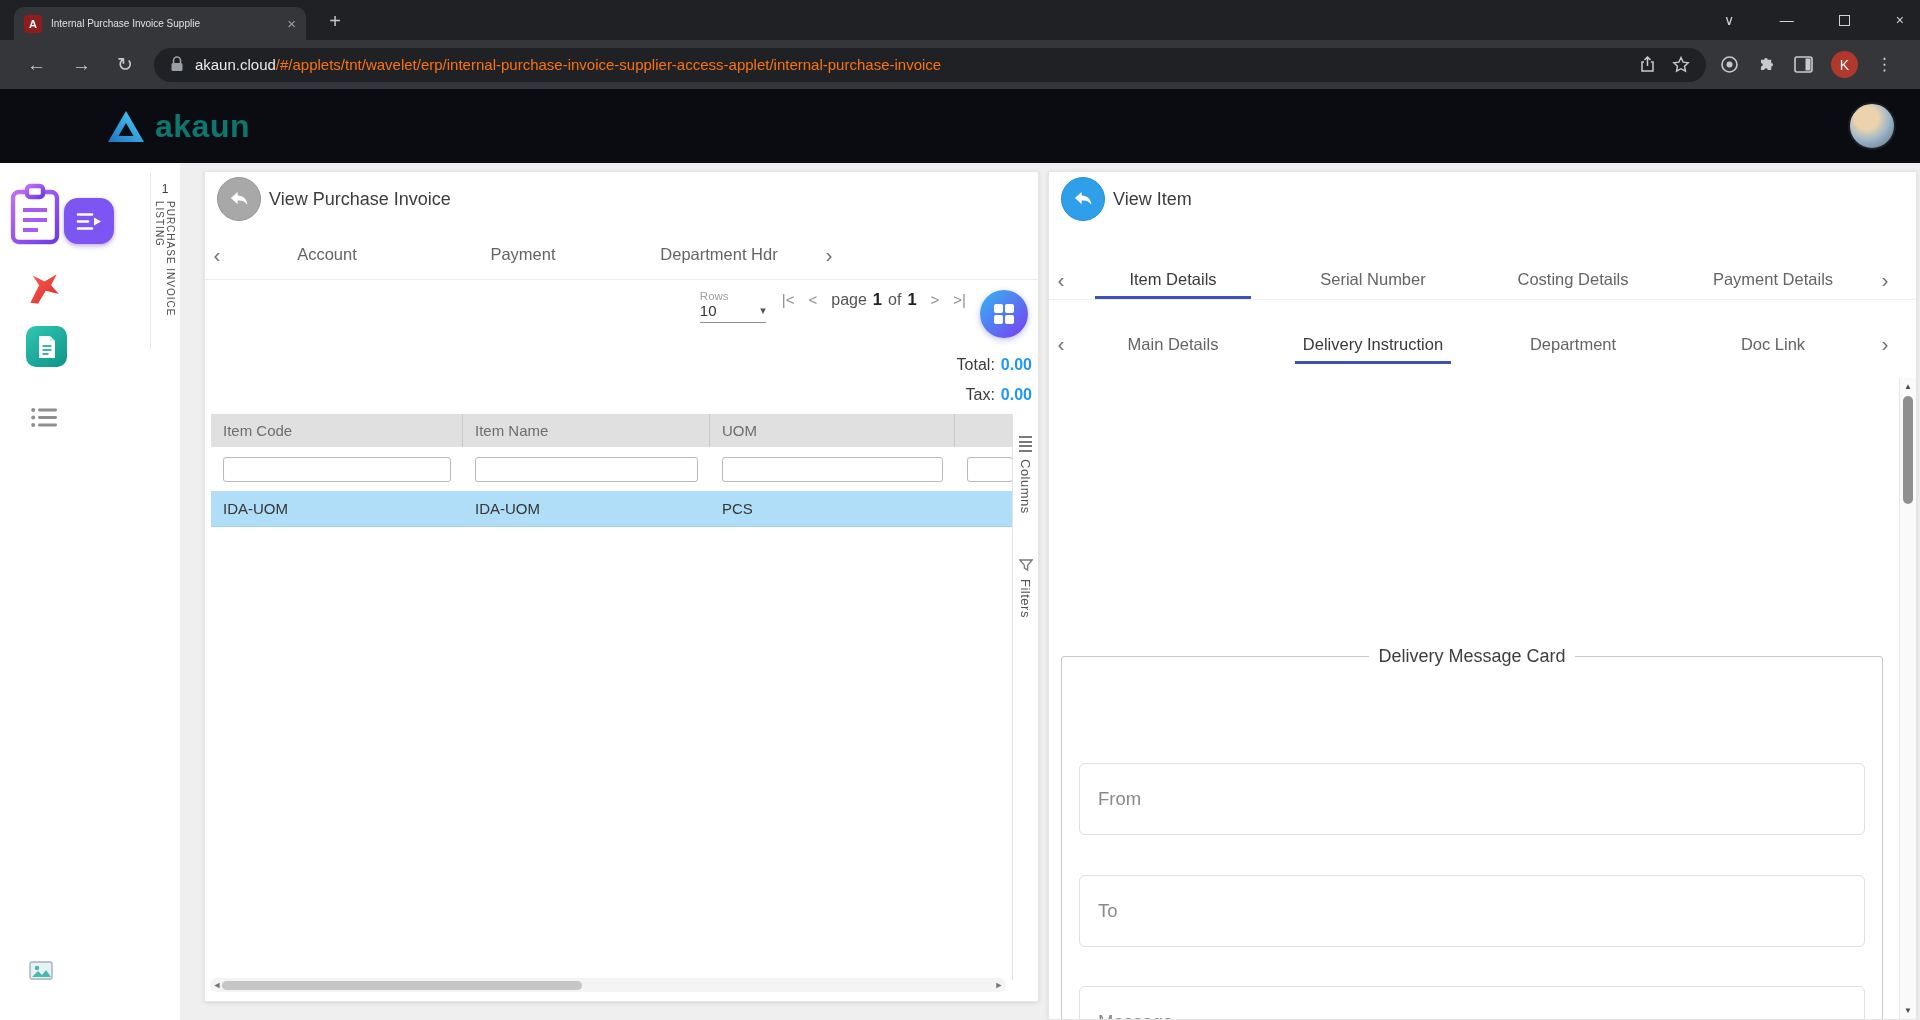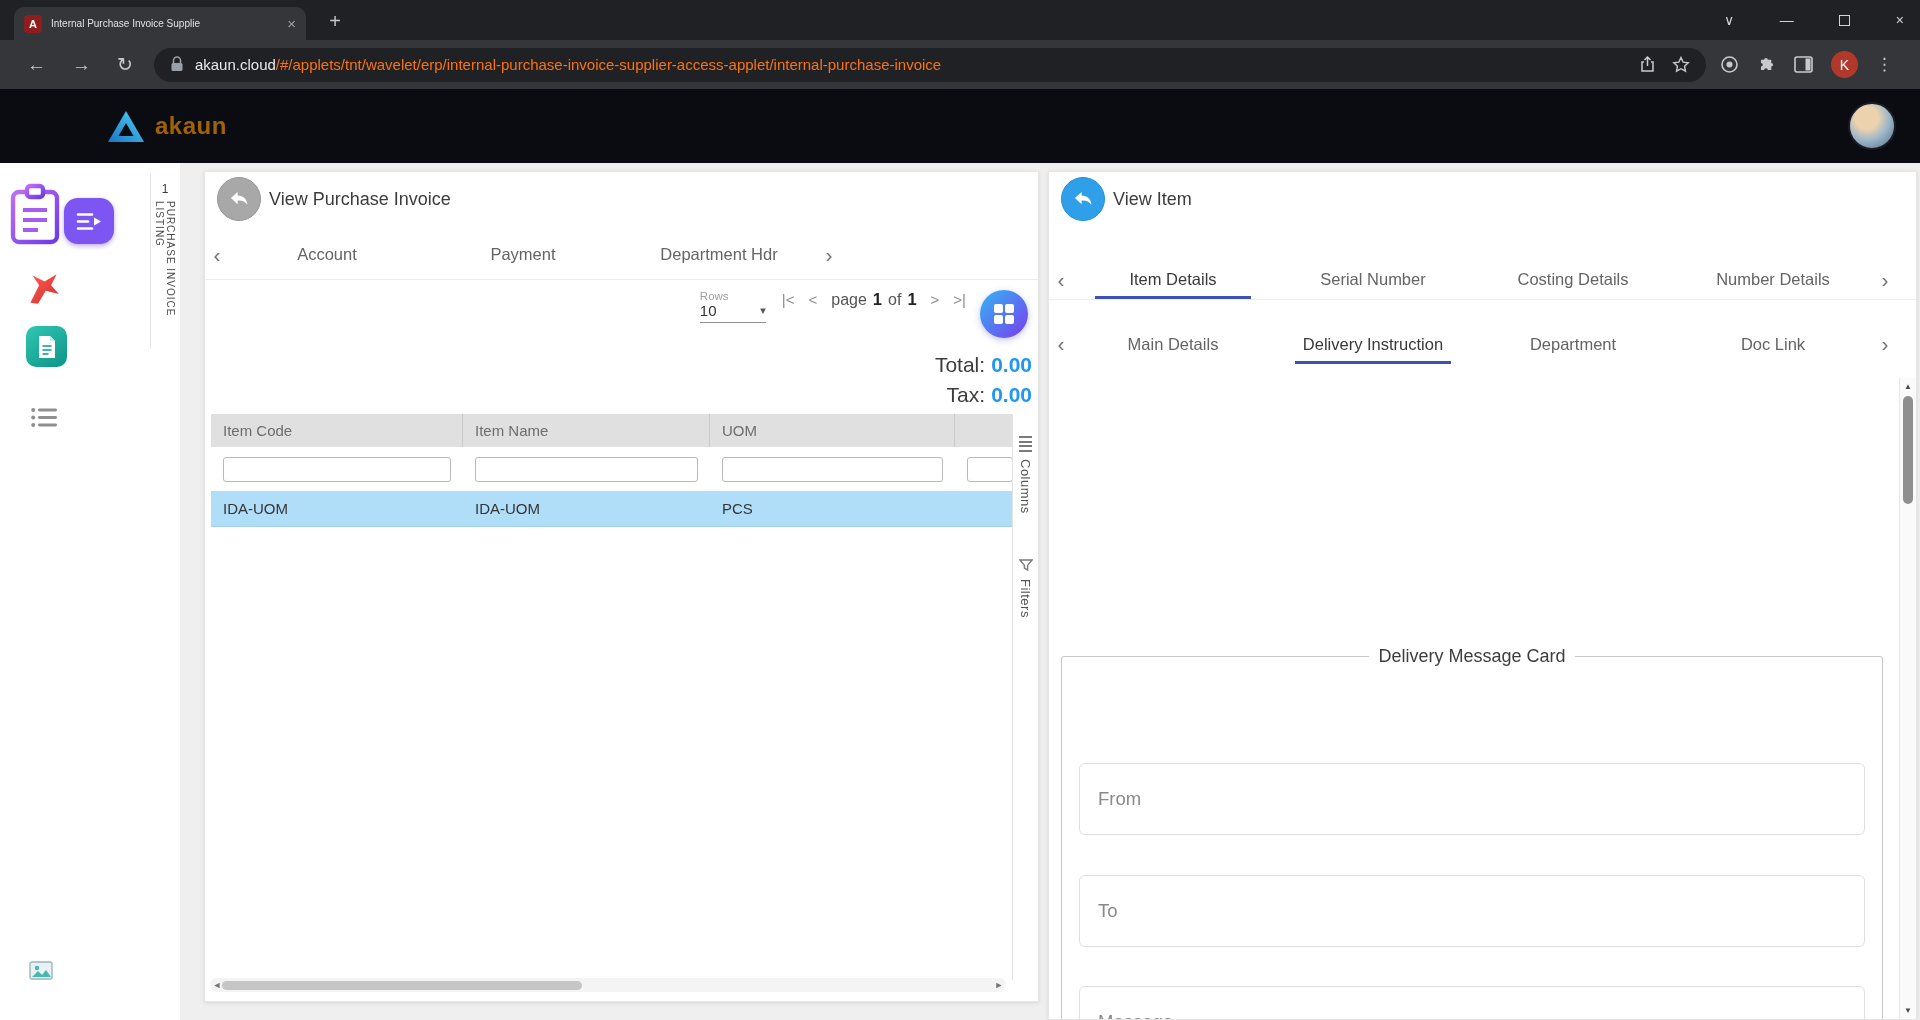--- a/index.html
+++ b/index.html
@@ -33,21 +33,21 @@
   .omni-right { margin-left:auto; display:flex; align-items:center; gap:16px; }
   .tool-right { display:flex; align-items:center; gap:18px; margin-left:14px; }
   .chrome-avatar { width:27px; height:27px; border-radius:50%; background:#b0392b; color:#fff;
                    font-size:14px; display:flex; align-items:center; justify-content:center; }
   .kebab { color:#c7cacd; font-size:17px; }
 
   
   .appheader { position:absolute; top:89px; left:0; width:100%; height:74px; background:#0b0c12;
                display:flex; align-items:center; }
   .logo { margin-left:108px; display:flex; align-items:center; gap:11px; }
-  .logo-text { color:#a16207; font-size:24px; font-weight:bold; letter-spacing:.5px; }
+  .logo-text { color:#0f766e; font-size:32px; font-weight:bold; letter-spacing:.5px; }
   .header-avatar { position:absolute; right:24px; top:13px; width:48px; height:48px; border-radius:50%;
                    background:radial-gradient(circle at 38% 32%, #ecd3ae 0 28%, #9db6c9 55%, #4e6e80 100%);
                    border:2px solid #1c1d24; }
 
   
   .workspace { position:absolute; top:163px; left:0; width:100%; height:857px; background:#efefef; }
   .leftrail { position:absolute; left:0; top:0; width:180px; height:100%; background:#ffffff; }
 
   .applet-pill { position:absolute; left:64px; top:35px; width:50px; height:46px; border-radius:14px;
                  background:#7d55f2; display:flex; align-items:center; justify-content:center;
@@ -96,21 +96,21 @@
   .rows-caret { font-size:11px; color:#555; }
   .pager { display:flex; align-items:center; gap:14px; font-size:15px; color:#8d8d8d; margin-right:14px; }
   .pager .word { color:#555; font-size:16px; }
   .pager .num { color:#222; font-size:16.5px; font-weight:bold; }
   .pagetext { display:flex; align-items:center; gap:6px; }
   .grid-btn { width:48px; height:48px; border-radius:50%;
               background:linear-gradient(135deg,#33b6f2,#7a3cf0);
               display:flex; align-items:center; justify-content:center;
               box-shadow:0 2px 6px rgba(60,80,220,.35); }
 
-  .totals { position:absolute; top:178px; right:6px; text-align:right; font-size:21px;
+  .totals { position:absolute; top:178px; right:6px; text-align:right; font-size:16px;
             color:#3c3c3c; line-height:30px; }
   .totals .val { color:#2196f3; font-weight:bold; margin-left:6px; }
 
   .pl-table { position:absolute; left:6px; top:242px; width:802px; overflow:hidden; }
   .thead { display:flex; height:33px; background:#e0e0e0; }
   .th { font-size:15px; color:#6d6d6d; line-height:33px; padding:0 12px; border-right:1px solid #c9c9c9;
         white-space:nowrap; overflow:hidden; flex:none; }
   .frow { display:flex; height:44px; align-items:center; background:#fff; }
   .fcell { flex:none; padding:0 12px; }
   .filter-input { width:100%; height:25px; border:1px solid #b9b9b9; border-radius:3px; background:#fff; }
@@ -418,21 +418,21 @@
           <path d="M10.5 8.2 V4.3 L3.2 11 l7.3 6.7 v-4 c5-.4 8.2 1.1 10.7 4.6 C20.5 11.6 16.8 8.6 10.5 8.2 z" fill="#fff"></path>
         </svg>
       </span>
       <span class="panel-title">View Item</span>
 
       <div class="tabsrow pr-tabs1">
         <span class="chev">‹</span>
         <span class="ptab active">Item Details</span>
         <span class="ptab">Serial Number</span>
         <span class="ptab">Costing Details</span>
-        <span class="ptab">Number Details</span>
+        <span class="ptab">Payment Details</span>
         <span class="chev">›</span>
       </div>
 
       <div class="tabsrow pr-tabs2">
         <span class="chev">‹</span>
         <span class="ptab">Main Details</span>
         <span class="ptab active">Delivery Instruction</span>
         <span class="ptab">Department</span>
         <span class="ptab">Doc Link</span>
         <span class="chev">›</span>

